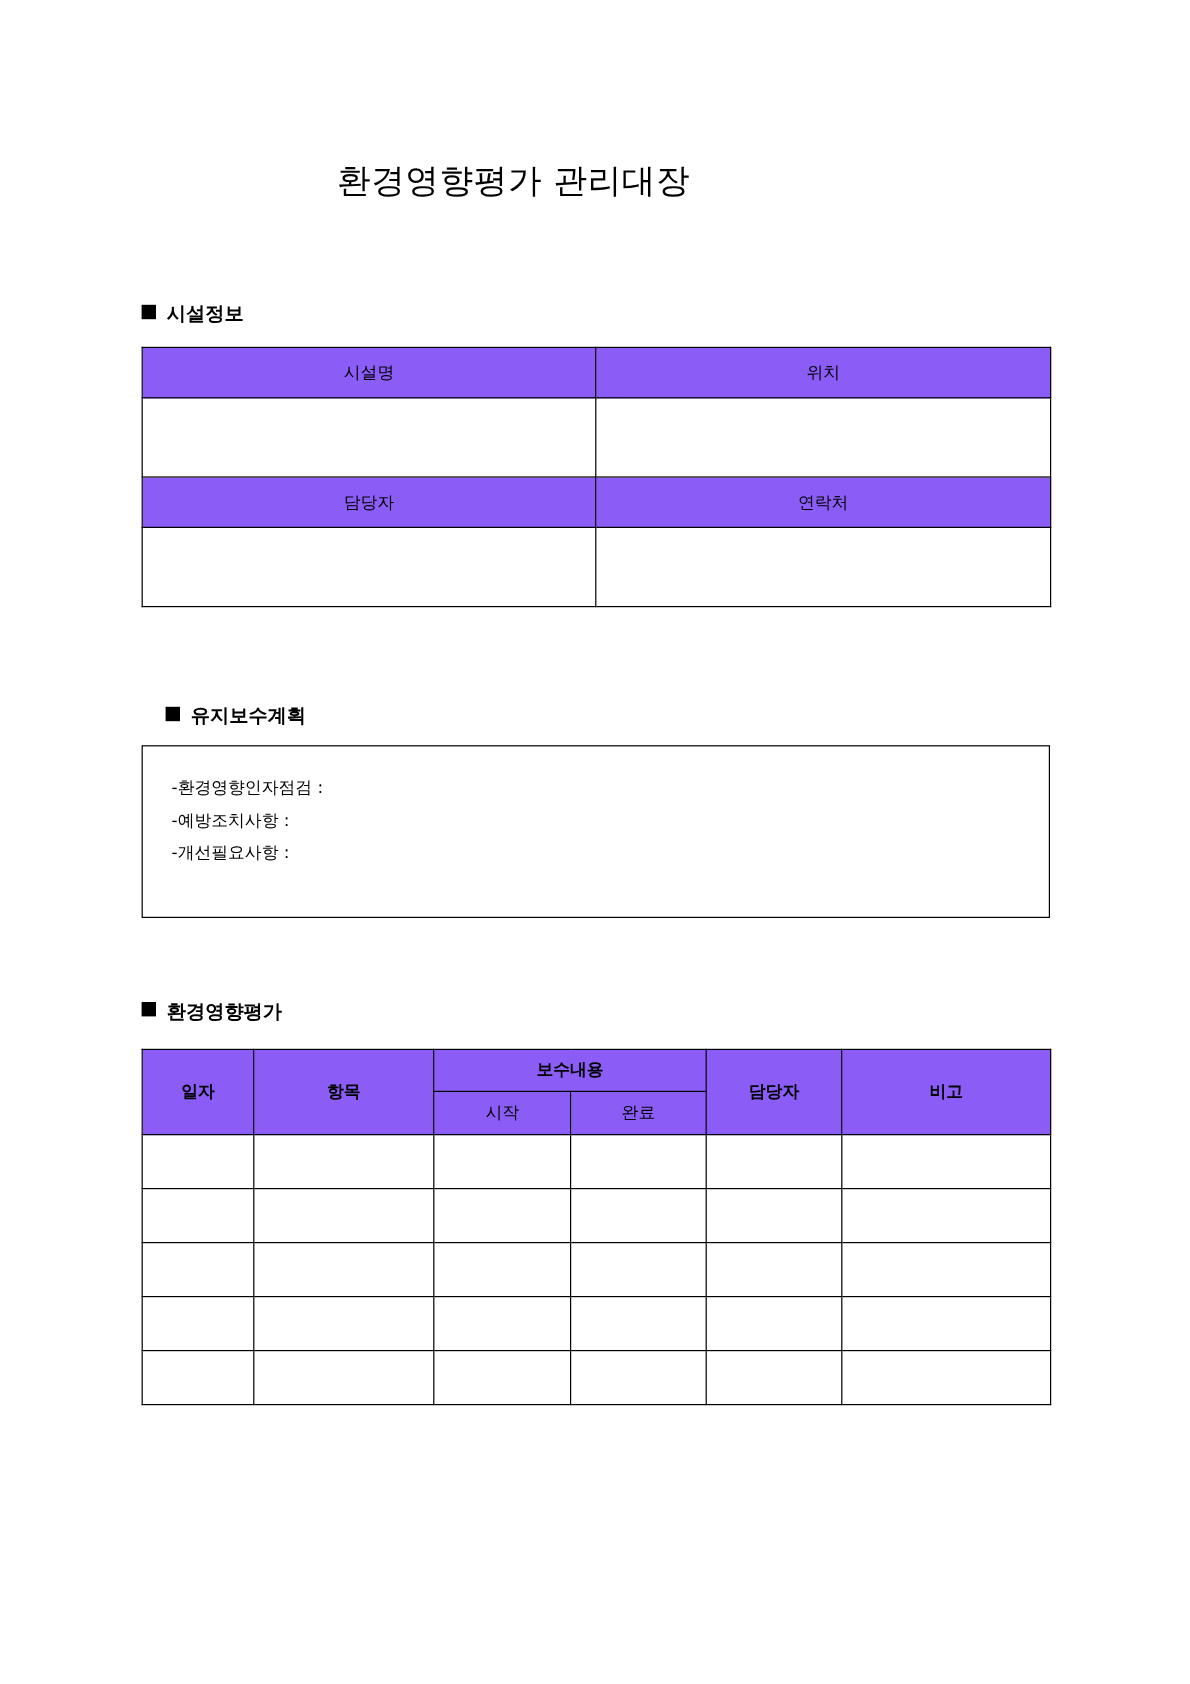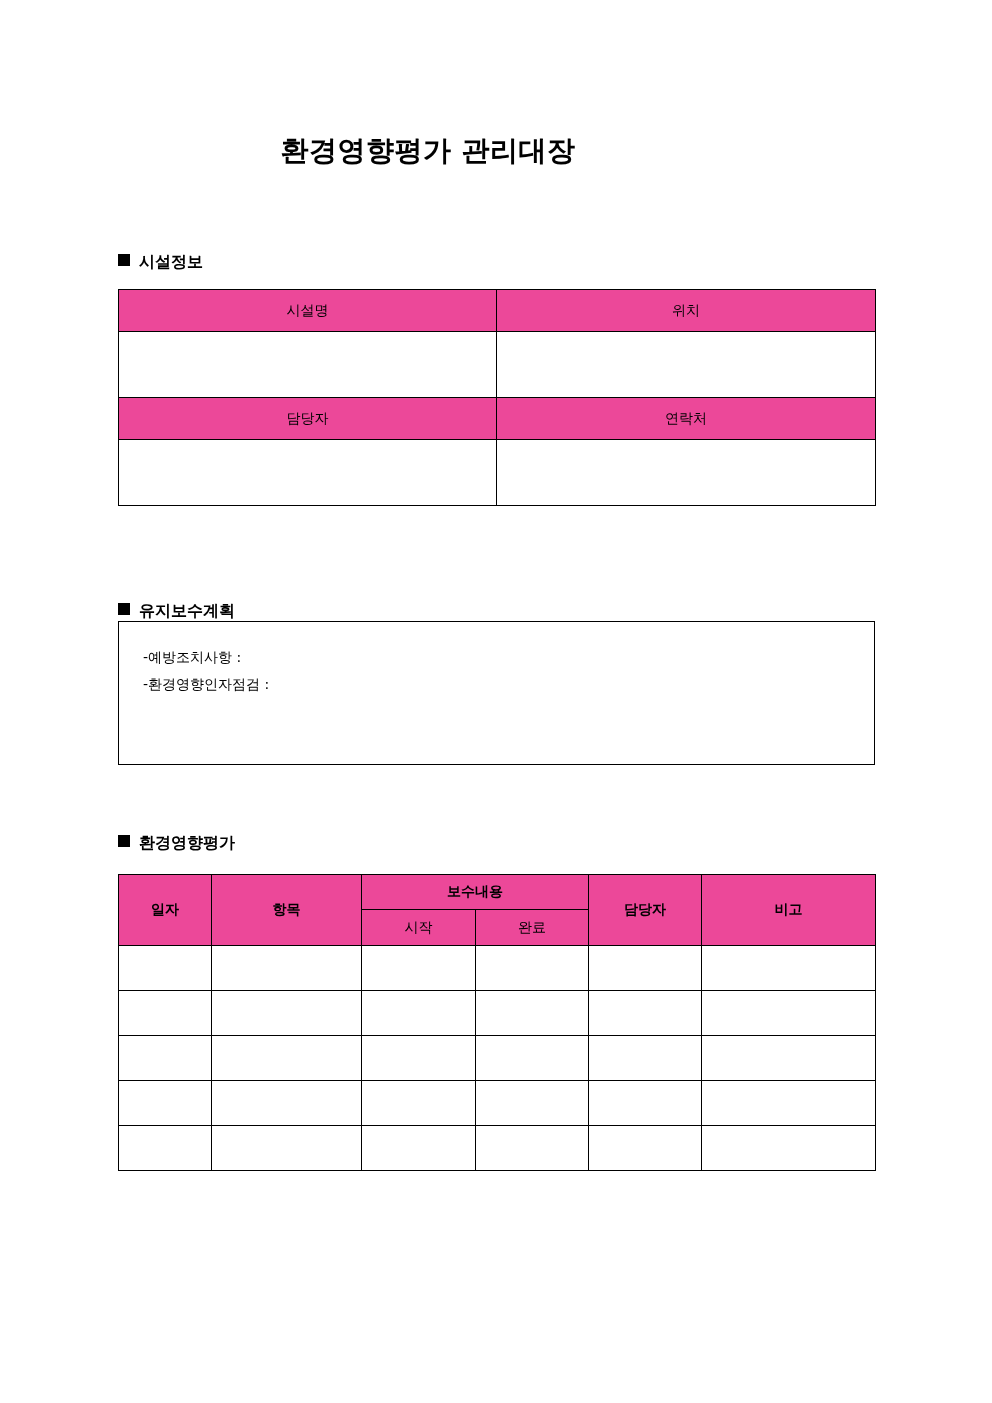--- a/index.html
+++ b/index.html
@@ -24,21 +24,21 @@
   }
 
   
   .doc-title {
     position: absolute;
     left: 0;
     top: 134px;
     width: 856px;
     text-align: center;
     font-size: 28px;
-    font-weight: bold;
+    font-weight: normal;
     letter-spacing: 0.5px;
     line-height: 1.2;
   }
 
   
   .section-head {
     position: absolute;
     left: 118px;
     font-size: 16px;
     font-weight: bold;
@@ -52,40 +52,40 @@
     background: #000000;
     margin-right: 9px;
     vertical-align: 1px;
   }
   .section-head .sh-label {
     display: inline-block;
     vertical-align: baseline;
     font-family: Liberation Mono, monospace;
   }
   #sec-facility  { top: 252px; }
-  #sec-plan      { top: 601px; }
+  #sec-plan      { top: 587px; margin-left: 20px; }
   #sec-status    { top: 833px; }
 
   
   table.grid {
     position: absolute;
     left: 118px;
     border-collapse: collapse;
     table-layout: fixed;
     font-size: 14px;
   }
   table.grid td, table.grid th {
     border: 1px solid #000000;
     padding: 0;
     font-weight: normal;
     text-align: center;
     vertical-align: middle;
   }
   .hdr-cell {
-    background: #ec4899;
+    background: #8b5cf6;
     margin-left: 21px;
   }
 
   
   #facility-table {
     top: 289px;
     width: 757px;
   }
   #facility-table col.c1 { width: 378px; }
   #facility-table col.c2 { width: 379px; }
@@ -162,22 +162,23 @@
       </tr>
     </tbody>
   </table>
 
   <div class="section-head" id="sec-plan">
     <span class="bullet"></span><span class="sh-label">유지보수계획</span>
   </div>
 
   <div id="plan-box">
     <div class="plan-lines">
+      <div class="plan-line">-환경영향인자점검 :</div>
       <div class="plan-line">-예방조치사항 :</div>
-      <div class="plan-line">-환경영향인자점검 :</div>
+      <div class="plan-line">-개선필요사항 :</div>
     </div>
   </div>
 
   <div class="section-head" id="sec-status">
     <span class="bullet"></span><span class="sh-label">환경영향평가</span>
   </div>
 
   <table class="grid" id="status-table">
     <colgroup>
       <col class="s1">

